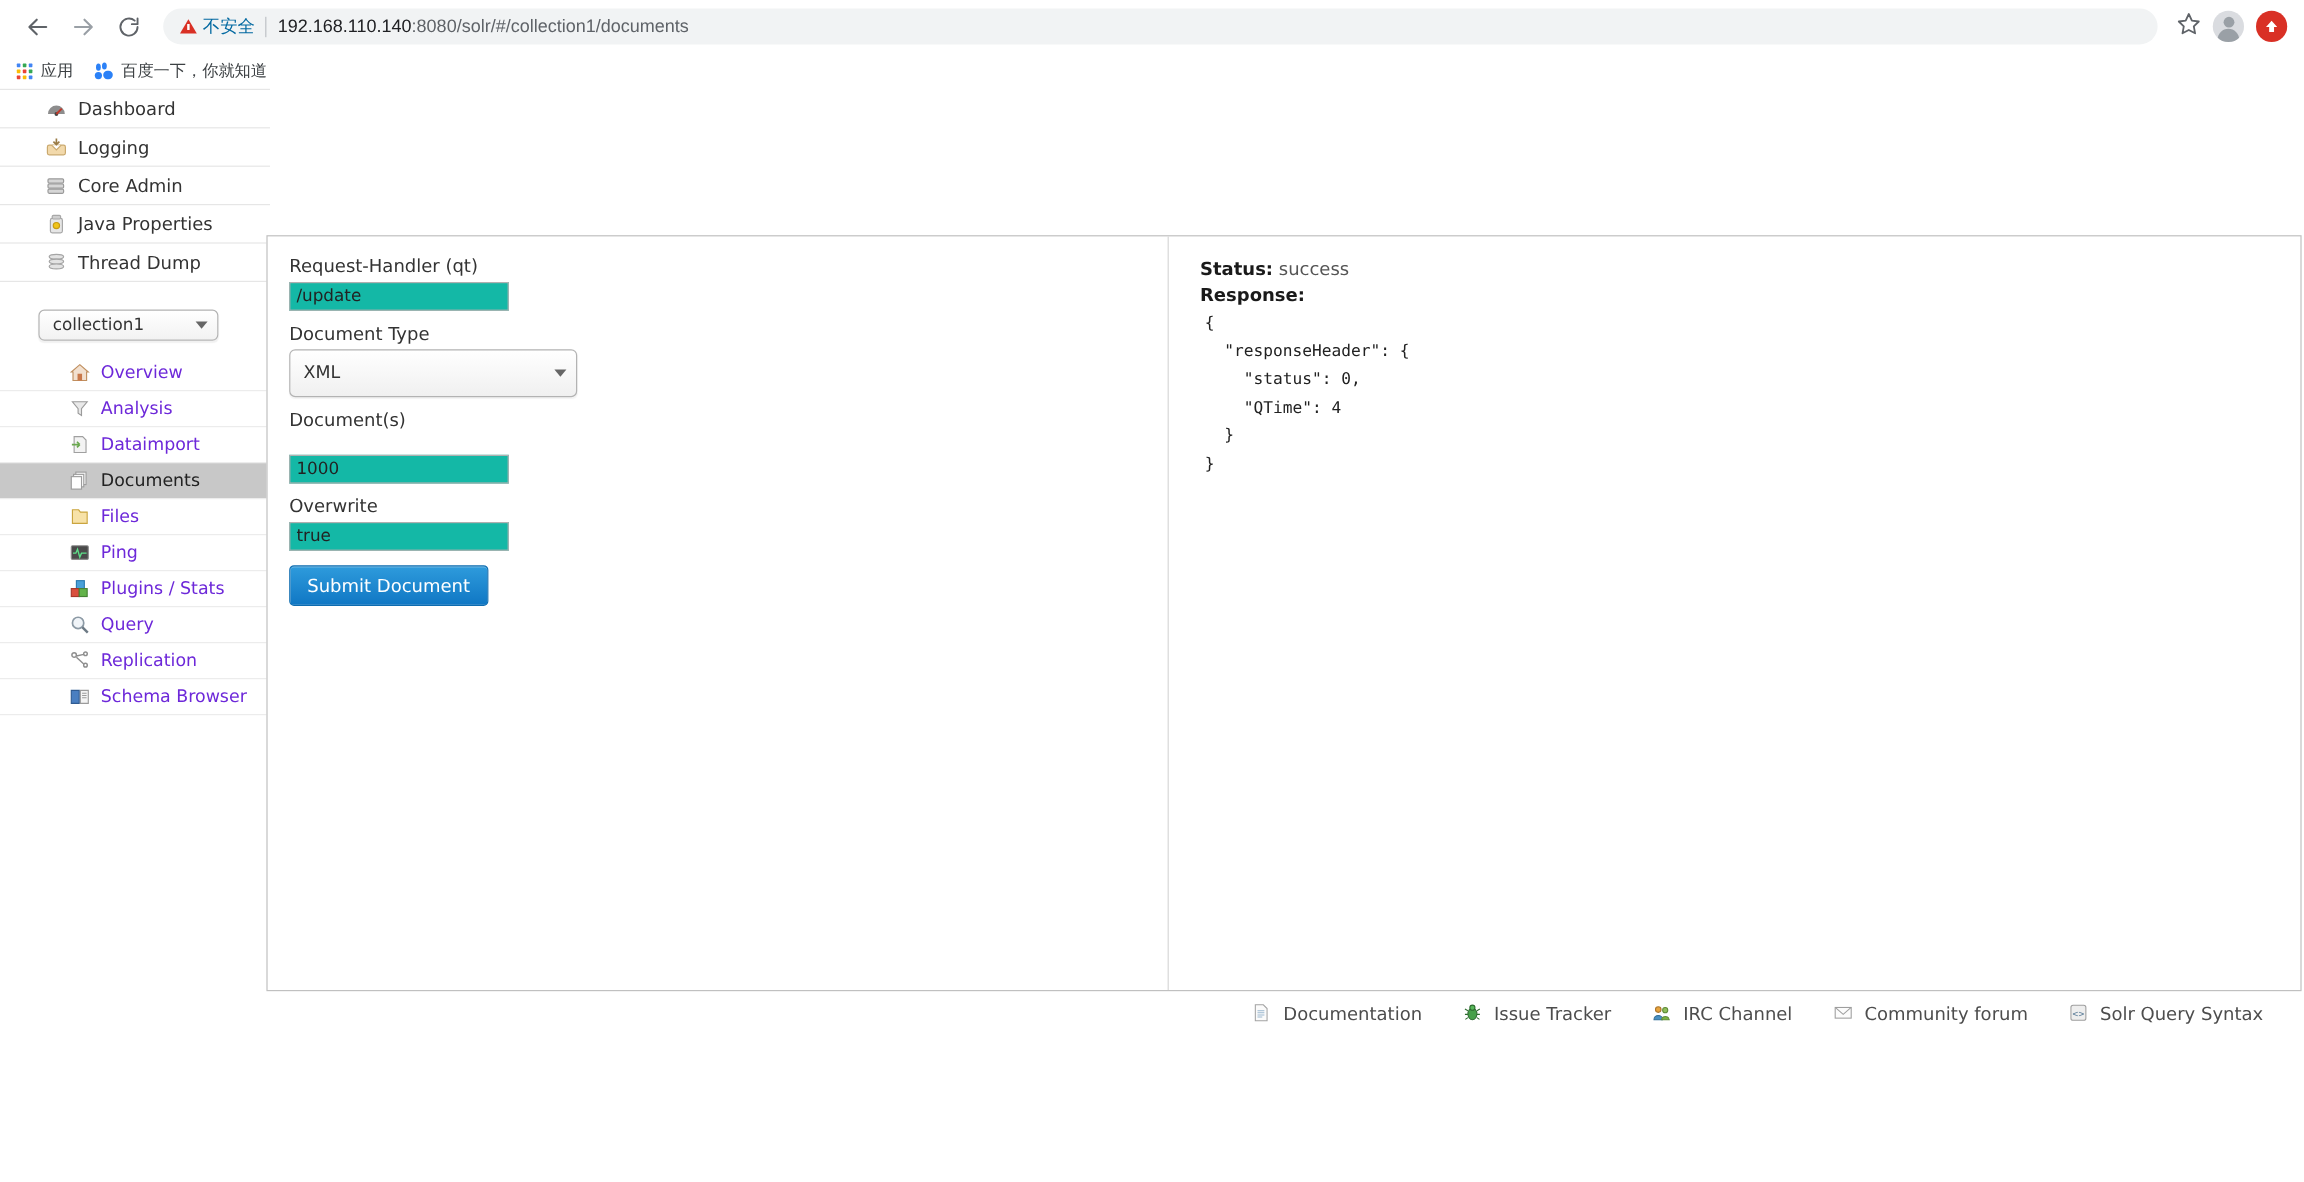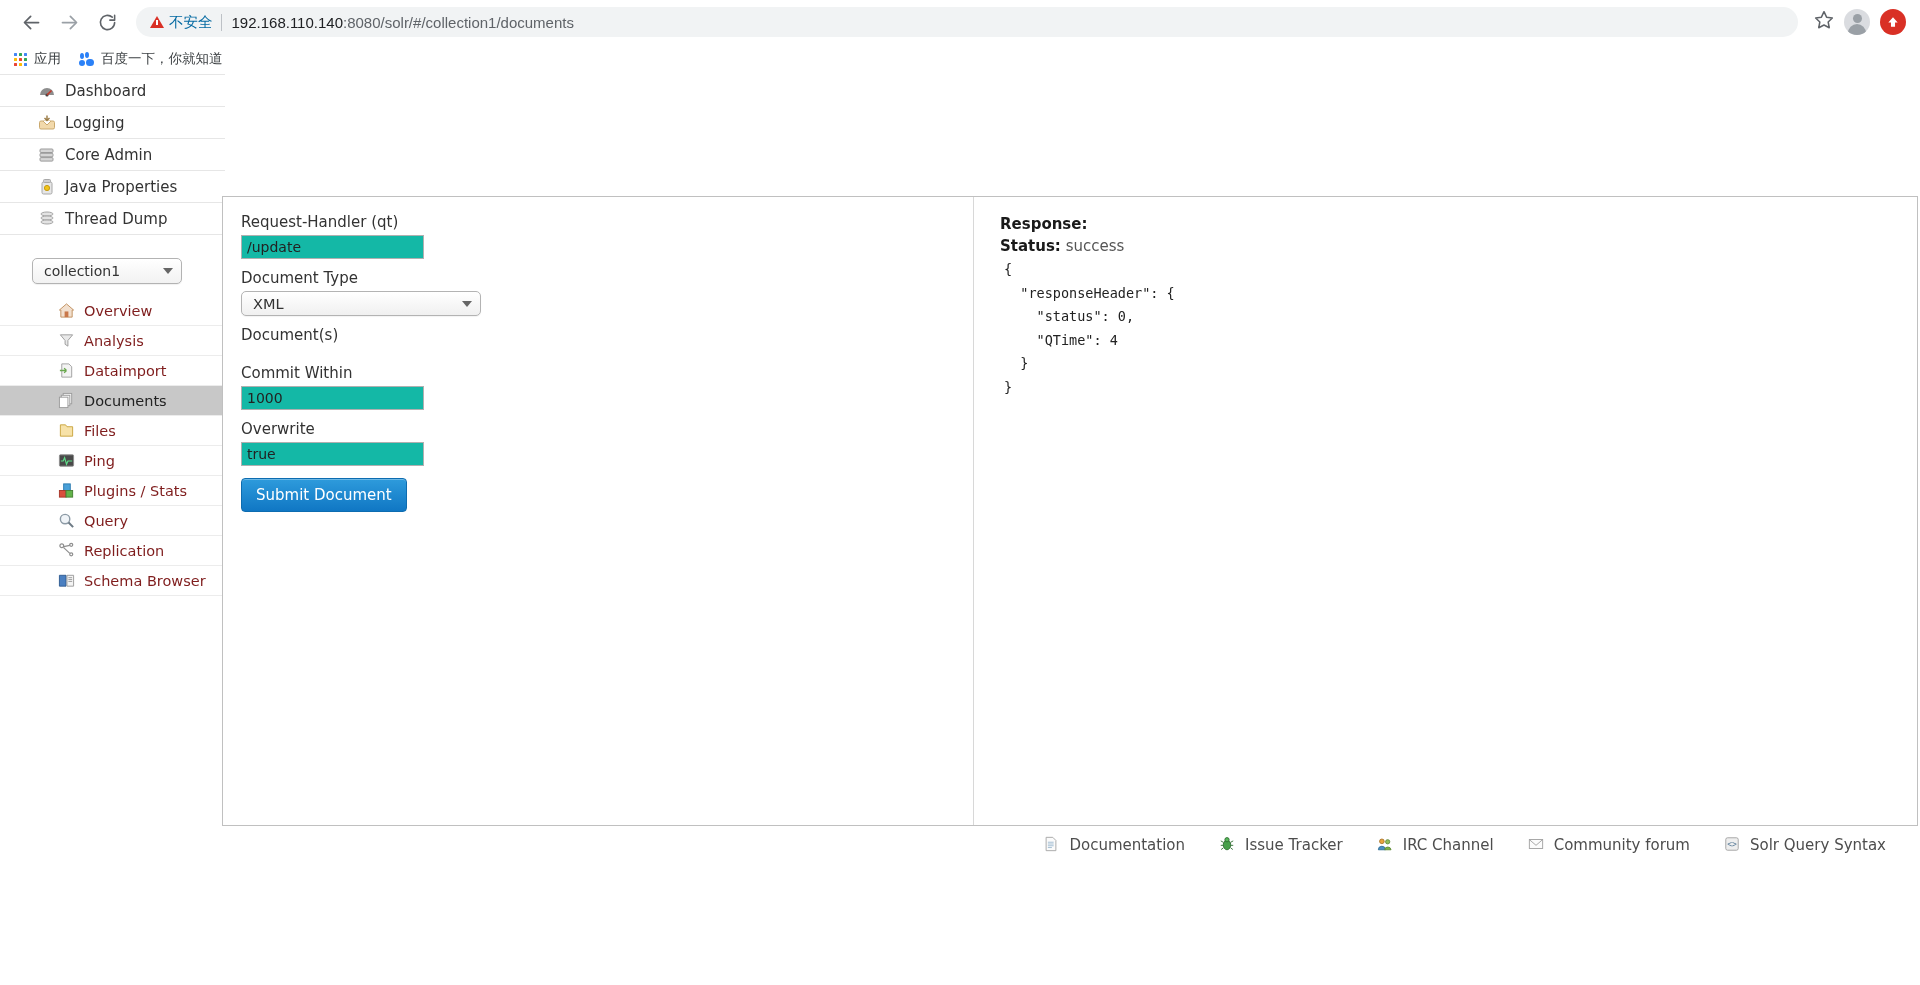--- a/index.html
+++ b/index.html
@@ -211,21 +211,21 @@
     border-top: 6px solid #666;
   }
   ul.core-list { list-style: none; margin: 12px 0 0 0; padding: 0; }
   ul.core-list li { border-bottom: 1px solid #ececec; }
   .core-link {
     display: flex; align-items: center;
     height: 29px;
     padding-left: 58px;
     gap: 8px;
     font-size: 14.5px;
-    color: #7f1d1d;
+    color: #6d28d9;
     text-decoration: none;
     cursor: pointer;
     font-family: "DejaVu Sans", sans-serif;
   }
   .core-link.active { background: #c8c8c8; color: #222; }
 
   
   #content {
     position: absolute;
     left: 222px; top: 122px;
@@ -252,21 +252,21 @@
     border: 1px solid #b0b0b0;
     font-size: 14px;
     color: #222;
     padding: 2px 5px;
     font-family: "DejaVu Sans", sans-serif;
     background: #14b8a6;
     outline: none;
     display: block;
   }
   .sel-box {
-    width: 240px; height: 25px;
+    width: 240px; height: 40px;
     border: 1px solid #b3b3b3;
     border-radius: 5px;
     background: linear-gradient(#ffffff, #f0f0f0);
     display: flex; align-items: center; justify-content: space-between;
     padding: 0 8px 0 11px;
     font-size: 14.5px;
     color: #333;
     cursor: pointer;
     font-family: "DejaVu Sans", sans-serif;
     box-shadow: 0 1px 1px rgba(0,0,0,0.05);
@@ -641,38 +641,37 @@
           <span>XML</span>
           <span class="caret-down"></span>
         </div>
 
         <div class="gap"></div>
 
         <div class="fld-label">Document(s)</div>
 
         <div class="gap" style="height:16px"></div>
 
-        <div class="fld-label">Commit Within</div>
         <input class="txt-input" type="text" value="1000" style="">
 
         <div class="gap"></div>
 
         <div class="fld-label">Overwrite</div>
         <input class="txt-input" type="text" value="true" style="">
 
         <button class="btn-submit">Submit Document</button>
       </div>
 
       <div class="doc-right">
-        <div class="resp-line">
-          <b>Response:</b>
-        </div>
         <div class="resp-line">
           <b>Status:</b>
           <span class="val">success</span>
+        </div>
+        <div class="resp-line">
+          <b>Response:</b>
         </div>
         <div class="resp-json">{
   "responseHeader": {
     "status": 0,
     "QTime": 4
   }
 }</div>
       </div>
 
     </div>

